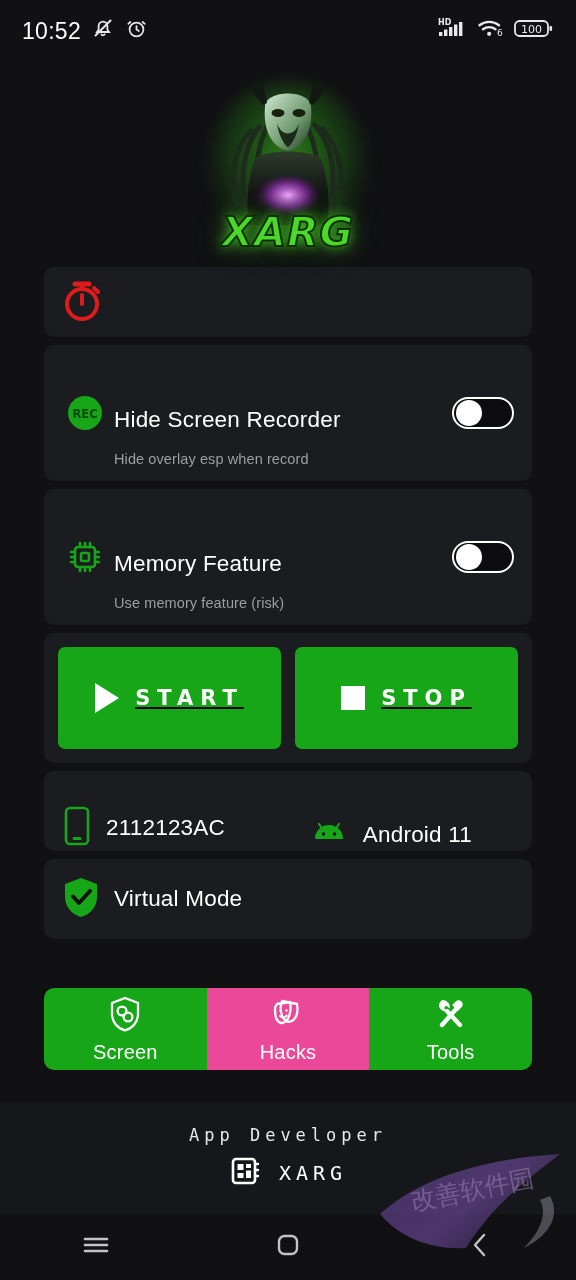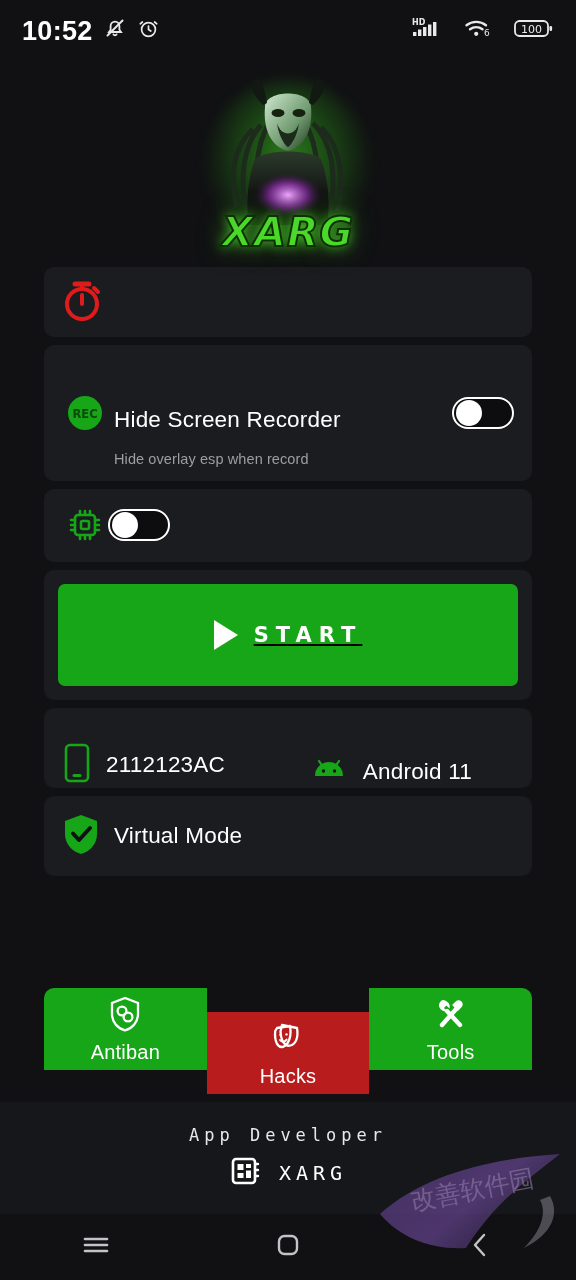--- a/index.html
+++ b/index.html
@@ -11,22 +11,22 @@
   }
   .phone { position:relative; width:576px; height:1280px; background:#111113; }
 
   
   .statusbar {
     height:56px; display:flex; align-items:center;
     justify-content:space-between; padding:0 22px;
     color:#fff;
   }
   .sb-left { display:flex; align-items:center; gap:10px; }
-  .sb-time { font-size:27px; font-weight:700; letter-spacing:.3px;margin-top:6px; }
-  .sb-right { display:flex; align-items:center; gap:22px; }
+  .sb-time { font-size:23px; font-weight:400; letter-spacing:.3px;margin-top:6px; }
+  .sb-right { display:flex; align-items:center; gap:9px; }
   .icon-svg { display:block; }
 
   
   .logo-wrap {
     height:205px; display:flex; align-items:center; justify-content:center;
     margin-top:6px;
   }
   .logo {
     position:relative; width:190px; height:195px;
   }
@@ -104,21 +104,21 @@
   
   .tabs {
     position:absolute; left:44px; right:44px; top:988px;
     display:flex; border-radius:10px; overflow:hidden;
   }
   .tab {
     flex:1 1 0; height:82px;
     display:flex; flex-direction:column; align-items:center; justify-content:center;
     gap:4px; background:#16a618; cursor:pointer;
   }
-  .tab.dim { background:#b91c1c;margin-top:24px; }
+  .tab.dim { background:#ec4899; }
   .tab .tlabel { color:#fff; font-size:20px; letter-spacing:.2px; }
 
   
   .footer {
     position:absolute; left:0; right:0; top:1102px; height:112px;
     background:#16171b;
     display:flex; flex-direction:column; align-items:center; justify-content:center;
     gap:9px;
   }
   .footer .devlabel {
@@ -278,30 +278,38 @@
 
   <div class="card">
     <div class="row">
       <span class="ico">
         <svg width="38" height="38" viewBox="0 0 38 38" fill="none" stroke="#16a618" stroke-width="2.6">
           <rect x="9" y="9" width="20" height="20" rx="3"></rect>
           <rect x="15" y="15" width="8" height="8" rx="1.5"></rect>
           <path d="M14 9V5M19 9V5M24 9V5M14 29v4M19 29v4M24 29v4M9 14H5M9 19H5M9 24H5M29 14h4M29 19h4M29 24h4" stroke-linecap="round"></path>
         </svg>
       </span>
+      <div class="texts">
+        <div class="title">Memory Feature</div>
+        <div class="sub">Use memory feature (risk)</div>
+      </div>
       <div class="toggle">
         <div class="knob"></div>
       </div>
     </div>
   </div>
 
   <div class="card actions">
     <button class="bigbtn">
       <span class="tri"></span>
       <span class="lbl">START</span>
+    </button>
+    <button class="bigbtn">
+      <span class="sq"></span>
+      <span class="lbl">STOP</span>
     </button>
   </div>
 
   <div class="card device">
     <div class="dev-item">
       <span>
         <svg width="30" height="42" viewBox="0 0 30 42" fill="none" stroke="#16a618" stroke-width="2.6">
           <rect x="4" y="3" width="22" height="36" rx="4"></rect>
           <line x1="12" y1="33.5" x2="18" y2="33.5" stroke-width="3" stroke-linecap="round"></line>
         </svg>
@@ -334,21 +342,21 @@
 
   <div class="tabs">
     <div class="tab">
       <span>
         <svg width="36" height="38" viewBox="0 0 36 38" fill="none" stroke="#fff" stroke-width="2.3">
           <path d="M18 3 5 8v11c0 8 5.6 14.3 13 16.4C25.4 33.3 31 27 31 19V8z"></path>
           <circle cx="15" cy="16" r="4.4"></circle>
           <circle cx="21" cy="22" r="4.4"></circle>
         </svg>
       </span>
-      <span class="tlabel">Antiban</span>
+      <span class="tlabel">Screen</span>
     </div>
     <div class="tab dim">
       <span>
         <svg width="38" height="38" viewBox="0 0 38 38" fill="none" stroke="#fff" stroke-width="2.3" stroke-linejoin="round">
           <path d="M13 6 28 9c1.6 9-1 16-6.5 17.5C16 28 12 22 11.5 12.5z"></path>
           <path d="M8 9 21 7c1.8 10-1.2 19-7 20.8C8.6 29.3 5.3 22 6.2 12z"></path>
           <circle cx="11.5" cy="16" r="1.2" fill="#fff" stroke="none"></circle>
           <circle cx="17.5" cy="15.4" r="1.2" fill="#fff" stroke="none"></circle>
           <path d="M11 21c1.8 2.4 4.8 2.2 6.6-.4" stroke-width="2" stroke-linecap="round"></path>
         </svg>

